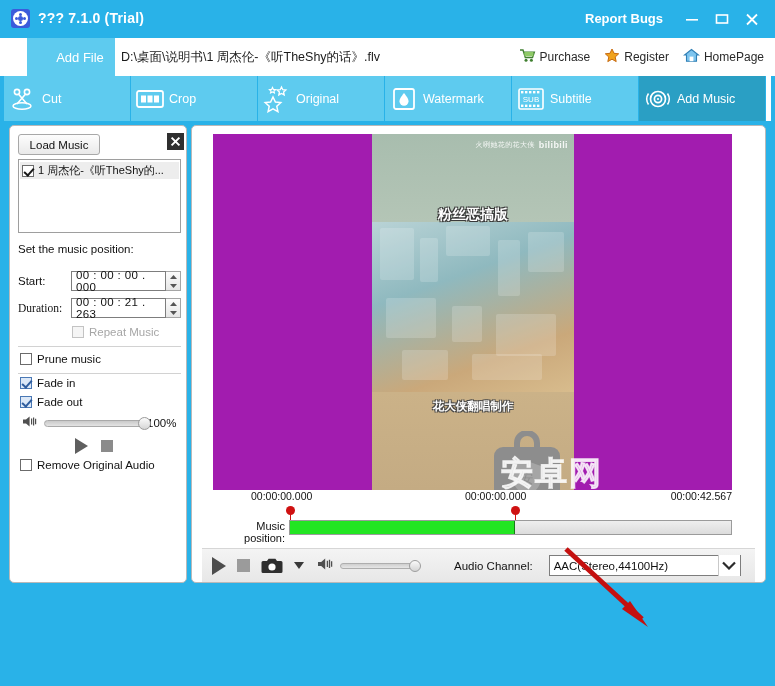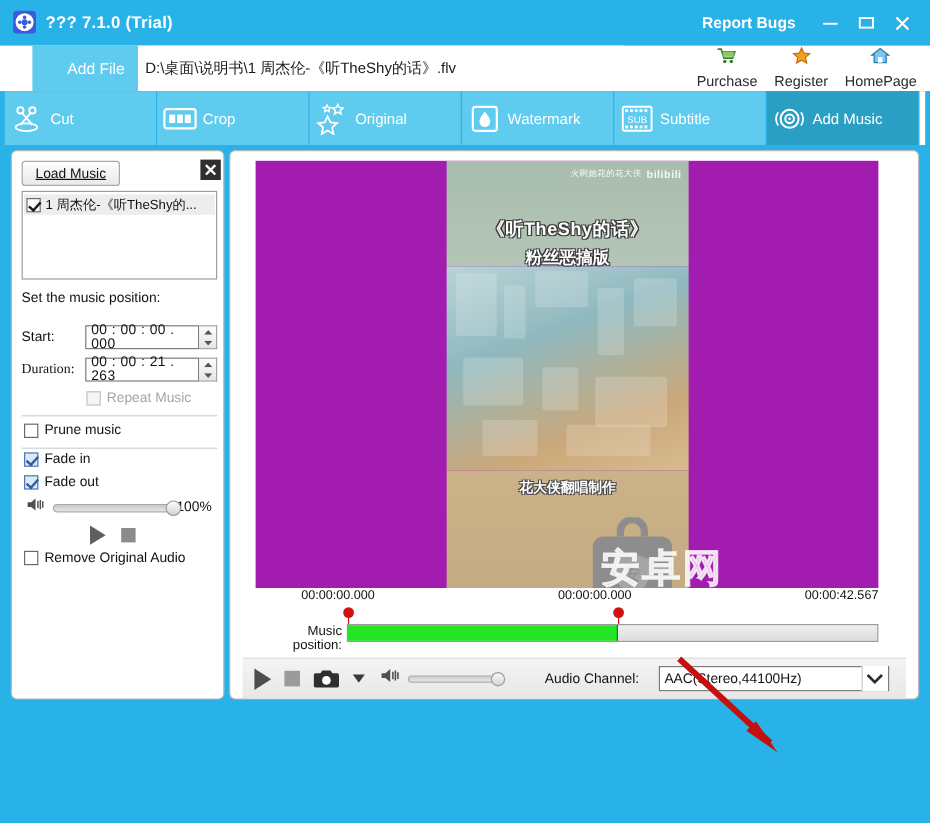--- a/index.html
+++ b/index.html
@@ -79,21 +79,20 @@
     overflow: hidden; white-space: nowrap;
   }
   .toplinks {
     position: absolute; right: 6px; top: 0; height: 38px;
     display: flex; align-items: center; gap: 4px;
   }
   .toplink {
     display: flex; align-items: center; gap: 4px;
     font-size: 12px; color: #2a2a2a; cursor: pointer;
     padding: 0 5px;
-    flex-direction: column;
   }
 
   
   .tabbar {
     position: absolute; left: 0; top: 76px; width: 775px; height: 45px;
     background: #29b2e8;
   }
   .tabs-inner {
     position: absolute; left: 4px; top: 0; width: 767px; height: 45px;
     display: flex;
@@ -127,21 +126,20 @@
   .right-panel { left: 191px; top: 4px; width: 575px; height: 458px; }
 
   
   .load-music-btn {
     position: absolute; left: 8px; top: 8px; width: 82px; height: 21px;
     background: linear-gradient(#fdfdfd, #e9e9e9);
     border: 1px solid #a8a8a8; border-radius: 3px;
     font-size: 11.5px; color: #111;
     display: flex; align-items: center; justify-content: center;
     cursor: pointer;
-    text-decoration: underline;
   }
   .close-list-btn {
     position: absolute; left: 157px; top: 7px; width: 17px; height: 17px;
     background: #2f2f2f; cursor: pointer;
     display:flex; align-items:center; justify-content:center;
   }
   .music-list {
     position: absolute; left: 8px; top: 33px; width: 163px; height: 74px;
     border: 1px solid #9e9e9e; background: #ffffff;
   }
@@ -604,21 +602,20 @@
               <i style="left:100px;top:132px;width:70px; height:26px;"></i>
             </div>
           </div>
           <div class="vid-floor"></div>
 
           <div class="vid-brand">
             <span>火咧她花的花大侠</span>
             <span class="bili">bilibili</span>
           </div>
 
-          <div class="vid-title1">《听TheShy的话》</div>
           <div class="vid-title2">粉丝恶搞版</div>
           <div class="vid-credit">花大侠翻唱制作</div>
         </div>
 
         <div class="wm-bag">
           <svg width="74" height="88" viewBox="0 0 74 88">
             <path d="M27 16 v-4 a10 10 0 0 1 20 0 v4" fill="none" stroke="#8d8d8d" stroke-width="6"></path>
             <rect x="4" y="16" width="66" height="60" rx="9" fill="#8d8d8d"></rect>
             <path d="M37 30 L51 35 v12 c0 9 -7 15 -14 18 -7 -3 -14 -9 -14 -18 V35z" fill="#a5a5a5"></path>
             <text x="37" y="52" font-size="13" fill="#8d8d8d" text-anchor="middle" font-family="Liberation Sans, sans-serif">安</text>

